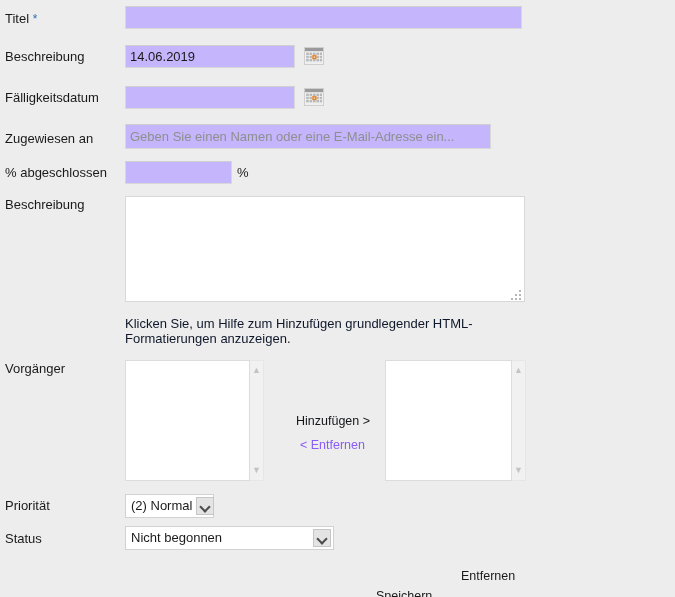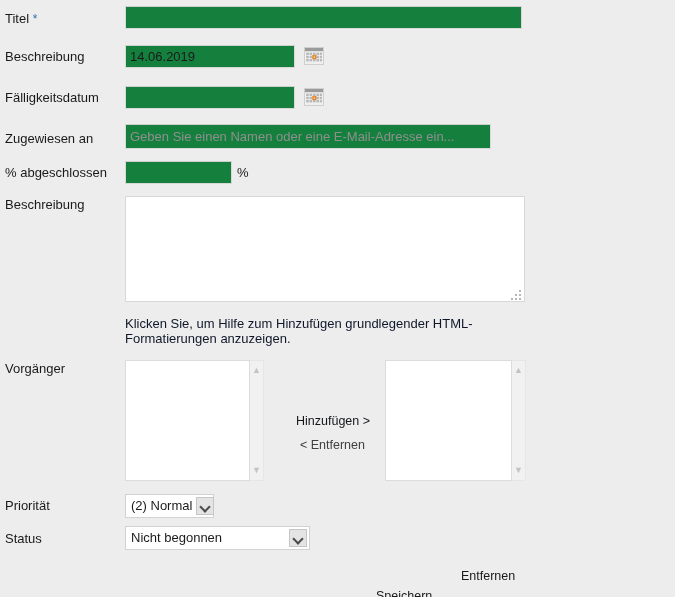--- a/index.html
+++ b/index.html
@@ -33,21 +33,21 @@
   }
   .req {
     color: #2f6fb5;
     font-size: 12px;
   }
   .txt {
     position: absolute;
     box-sizing: border-box;
     border: 1px solid #d8d8d8;
     border-top-color: #cfcfcf;
-    background: #15803d;
+    background: #c4b5fd;
     font-family: "Liberation Sans", sans-serif;
     font-size: 13px;
     color: #1a1a1a;
     padding: 2px 4px;
     outline: none;
     height: 23px;
     line-height: 19px;
   }
   .txt::placeholder {
     color: #8f8f8f;
@@ -136,21 +136,21 @@
   }
   .sbar .arr.up { top: 5px; }
   .sbar .arr.dn { bottom: 5px; }
   .mvlink {
     position: absolute;
     font-size: 12.5px;
     white-space: nowrap;
     line-height: 15px;
   }
   .mvlink.on { color: #15161a; cursor: pointer; margin-top: 24px; }
-  .mvlink.off { color: #404040; cursor: default; }
+  .mvlink.off { color: #8b5cf6; cursor: default; }
   .sel {
     position: absolute;
     box-sizing: border-box;
     height: 24px;
     background: #ffffff;
     border: 1px solid #d2d2d2;
     display: flex;
     align-items: center;
     cursor: pointer;
   }
@@ -307,21 +307,21 @@
   <div>
     <span class="label" style="top:498px;">Priorität</span>
     <div class="sel" style="left:125px; top:494px; width:89px;">
       <span class="selval">(2) Normal</span>
       <span class="selbtn"></span>
     </div>
   </div>
 
   <div>
     <span class="label" style="top:531px;">Status</span>
-    <div class="sel" style="left:125px; top:526px; width:185px;justify-content:flex-end;">
+    <div class="sel" style="left:125px; top:526px; width:209px;justify-content:flex-end;">
       <span class="selval">Nicht begonnen</span>
       <span class="selbtn"></span>
     </div>
   </div>
 
   <span class="actionlink" style="left:376px; top:569px;margin-top:20px;">Speichern</span>
   <span class="actionlink" style="left:461px; top:569px;">Entfernen</span>
 
 </div>
 

